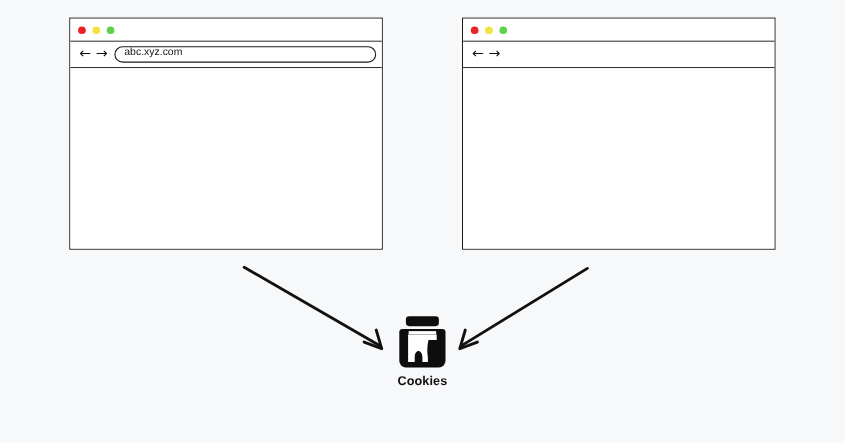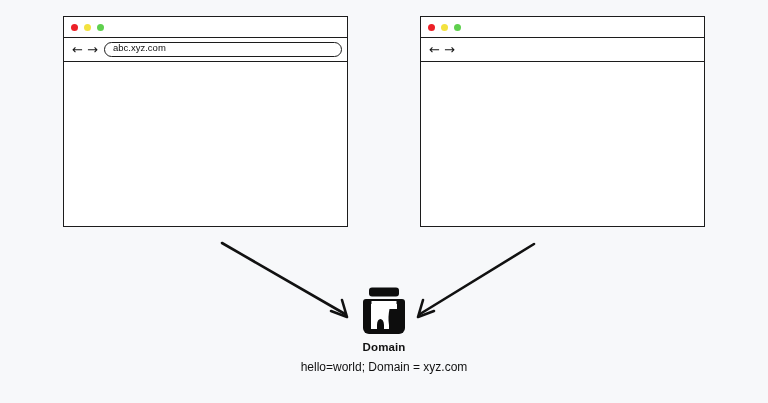--- a/index.html
+++ b/index.html
@@ -182,17 +182,16 @@
 
       <rect x="9" y="1.5" width="30" height="9" rx="3" ry="3" fill="#0d0d0d"></rect>
 
       <path d="M6 13 h36 a3 3 0 0 1 3 3 v26 a6 6 0 0 1 -6 6 h-30 a6 6 0 0 1 -6 -6 v-26 a3 3 0 0 1 3 -3 z" fill="#0d0d0d"></path>
 
       <path d="M11 18 h26 v5 h-7.5 c-1 5 -1.5 10 -0.5 16 v4 h-5 v-4 c0 -4 -1.8 -6 -3.6 -6
                c-1.8 0 -3.4 2 -3.4 6 v4 h-6 z" fill="#ffffff"></path>
 
       <rect x="11.5" y="15" width="25" height="3" fill="#ffffff"></rect>
     </svg>
-    <div class="cookie-title">Domain</div>
-    <div class="cookie-value">hello=world; Domain = xyz.com</div>
+    <div class="cookie-title">Cookies</div>
   </div>
 
 </div>
 
 </body></html>

